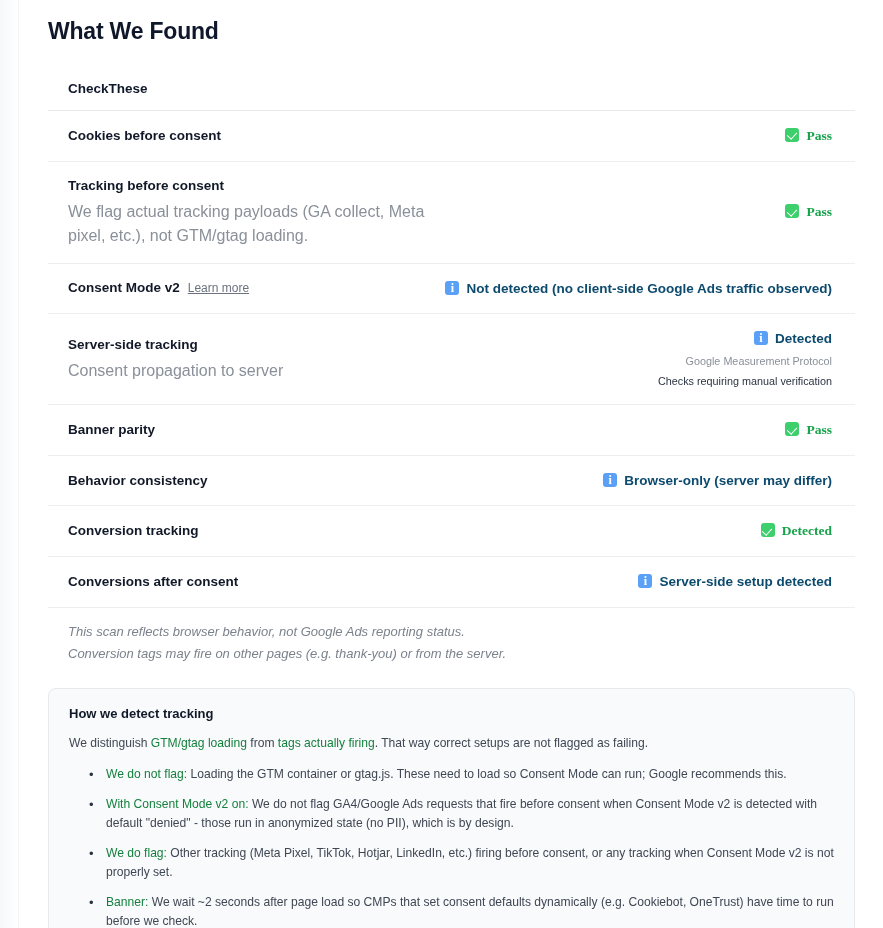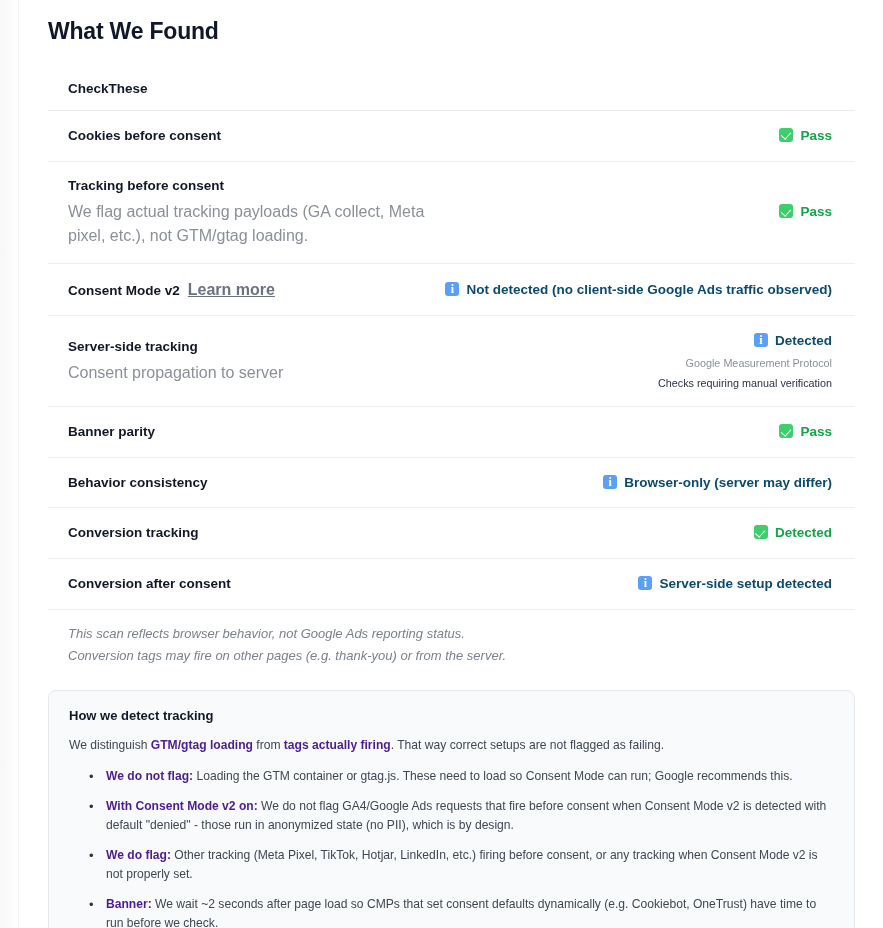--- a/index.html
+++ b/index.html
@@ -72,22 +72,22 @@
     font-size: 13.5px;
     font-weight: bold;
     color: #111827;
     line-height: 1.35;
     display: flex;
     align-items: baseline;
     flex-wrap: wrap;
     gap: 8px;
   }
   .learn-more {
-    font-size: 16px;
-    font-weight: bold;
+    font-size: 12px;
+    font-weight: normal;
     color: #6b7280;
     text-decoration: underline;
     cursor: pointer;
   }
   .check-sub {
     margin-top: 5px;
     font-size: 16px;
     color: #8a9099;
     line-height: 1.5;
     max-width: 390px;
@@ -101,21 +101,21 @@
   .result-main {
     display: inline-flex;
     align-items: flex-start;
     justify-content: flex-end;
     gap: 7px;
     font-size: 13.5px;
     font-weight: bold;
     line-height: 1.45;
     text-align: right;
   }
-  .result-main.pass { color: #16a34a; }
+  .result-main.pass { color: #16a34a; font-family: Liberation Serif, serif; }
   .result-main.info { color: #0c4a6e; }
 
   
   .ico {
     flex: 0 0 auto;
     width: 14px; height: 14px;
     border-radius: 3px;
     position: relative;
     top: 2px;
     display: inline-block;
@@ -176,21 +176,21 @@
     font-weight: bold;
     color: #111827;
     margin-bottom: 13px;
   }
   .panel-lead {
     font-size: 12.1px;
     color: #3f4753;
     line-height: 1.55;
     margin-bottom: 12px;
   }
-  .panel-lead b, .bullet b { color: #4c1d95; font-weight: bold; }
+  .panel-lead b, .bullet b { color: #15803d; font-weight: normal; }
   ul.bullets {
     margin: 0 0 0 0;
     padding-left: 20px;
     list-style: none;
   }
   ul.bullets li.bullet {
     position: relative;
     font-size: 12.1px;
     color: #3f4753;
     line-height: 1.62;
@@ -304,21 +304,21 @@
               </div>
             </div>
             <div class="cell-result"><div class="result-main pass">
                 <span class="ico ico-check"></span>
                 <span>Detected</span>
               </div></div>
           </div>
           <div class="row">
             <div class="cell-check">
               <div class="check-name">
-                <span>Conversion after consent</span>
+                <span>Conversions after consent</span>
               </div>
             </div>
             <div class="cell-result"><div class="result-main info">
                 <span class="ico ico-info"></span>
                 <span>Server-side setup detected</span>
               </div></div>
           </div>
         </div>
     </div>
 

